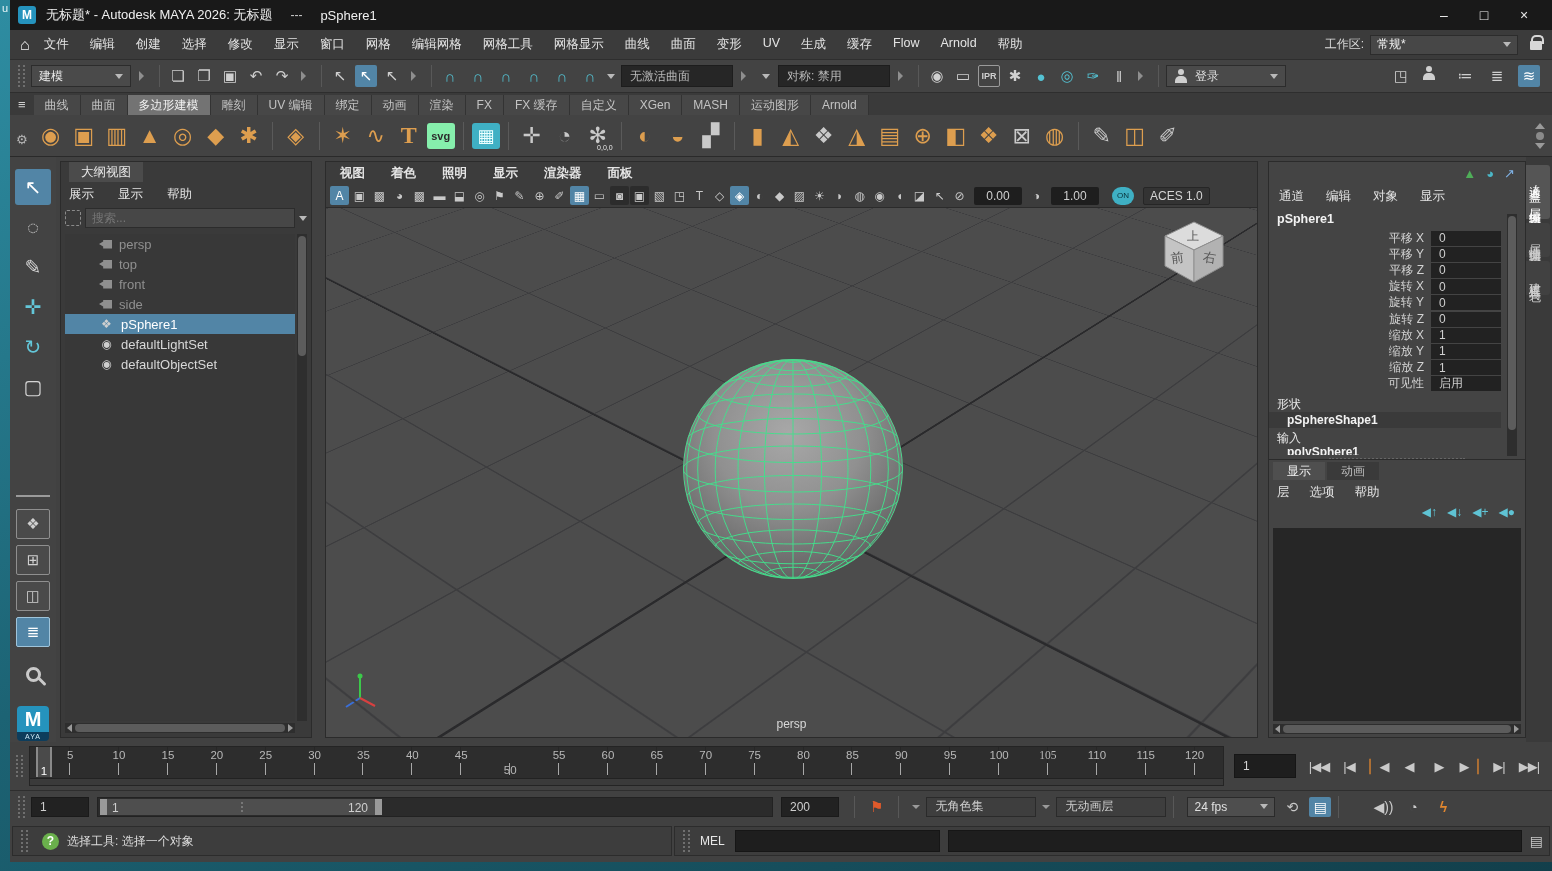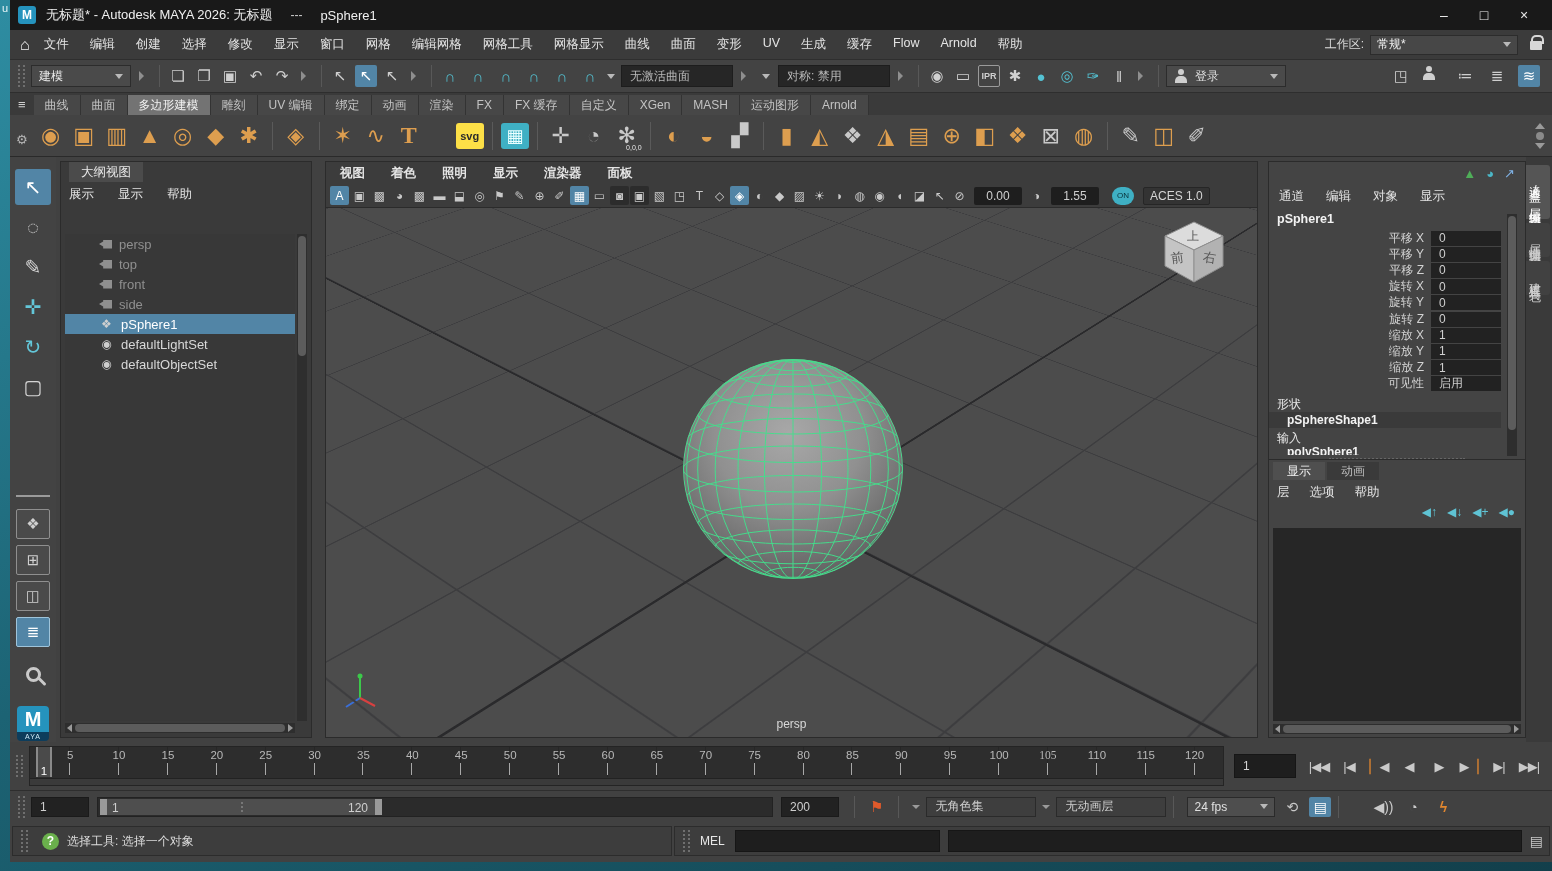--- a/index.html
+++ b/index.html
@@ -50,21 +50,21 @@
   .shelftabs { position:absolute; left:0; top:93px; right:0; height:22px; background:#3a3a3a; display:flex; align-items:flex-end; padding-left:4px; }
   .burger { color:#cfcfcf; font-size:13px; margin:0 8px 3px 4px; }
   .stab { height:20px; padding:0 11px; background:#474747; border-right:1px solid #333; color:#c3c3c3; font-size:12px; display:flex; align-items:center; }
   .stab.act { background:#737373; color:#f2f2f2; }
   .shelf { position:absolute; left:0; top:115px; right:0; height:42px; background:#434343; display:flex; align-items:center; padding:0 4px; border-bottom:1px solid #2a2a2a; }
   .gear { color:#b5b5b5; font-size:13px; margin:8px 8px 0 2px; }
   .shicons { display:flex; align-items:center; gap:3px; overflow:hidden; flex:1; }
   .shicon { width:30px; height:32px; display:flex; align-items:center; justify-content:center; font-size:22px; color:#dd9e4f; position:relative; flex:none; }
   .shicon.sep { width:1px; height:28px; background:#5a5a5a; margin:0 5px; }
   .shicon.big { font-size:24px; font-family:"Liberation Serif","DejaVu Serif",serif; font-weight:bold; }
-  .shicon.svgbox { background:#fde047; color:#2c2c2c; font-size:11px; font-weight:bold; border-radius:3px; width:28px; height:26px;margin-left:29px; }
+  .shicon.svgbox { background:#86efac; color:#2c2c2c; font-size:11px; font-weight:bold; border-radius:3px; width:28px; height:26px; }
   .shicon.tealbox { background:#3fb0c4; color:#eaffff; font-size:18px; border-radius:3px; width:28px; height:26px; }
   .shsub { position:absolute; bottom:1px; right:0; font-size:7px; color:#e8e8e8; }
   .scrollcol { width:16px; display:flex; flex-direction:column; align-items:center; gap:3px; }
   .tri-up { width:0; height:0; border-left:5px solid transparent; border-right:5px solid transparent; border-bottom:6px solid #9a9a9a; }
   .tri-dn { width:0; height:0; border-left:5px solid transparent; border-right:5px solid transparent; border-top:6px solid #9a9a9a; }
   .dotm { width:8px; height:8px; border-radius:50%; background:#8a8a8a; }
 
   
   .main { position:absolute; left:0; top:157px; right:0; height:585px; background:#414141; }
 
@@ -578,20 +578,25 @@
     </div>
 
     <div class="outliner">
       <div class="otab">大纲视图</div>
       <div class="omenus">
 
       <span class="mi">展示</span>
           <span class="mi">显示</span>
           <span class="mi">帮助</span>
         </div>
+      <div class="osearchrow">
+        <span class="osicon"></span>
+        <input class="osearch" placeholder="搜索..." style="">
+        <span class="dda"></span>
+      </div>
       <div class="olist">
 
           <div class="orow cam dim">
             <span class="oic"></span>
             <span class="olabel">persp</span>
           </div>
 
           <div class="orow cam dim">
             <span class="oic"></span>
             <span class="olabel">top</span>
@@ -673,21 +678,21 @@
             <span class="vpi">◗</span>
             <span class="vpi">◍</span>
             <span class="vpi">◉</span>
             <span class="vpi">◖</span>
             <span class="vpi">◪</span>
             <span class="vpi">↖</span>
           </div>
         <span class="vpi">⊘</span>
         <span class="vfield">0.00</span>
         <span class="vpi">◑</span>
-        <span class="vfield">1.55</span>
+        <span class="vfield">1.00</span>
         <span class="onpill">ON</span>
         <span class="aces">ACES 1.0</span>
       </div>
       <div class="canvas">
         <div class="floor"></div>
 
         <div class="spherebox">
           <svg width="240" height="240" viewBox="0 0 240 240">
             <defs>
               <radialGradient id="sg" cx="48%" cy="34%" r="75%">
@@ -904,21 +909,21 @@
           <div class="tl-tick" style="left: 31.9672%;">
             <span class="tl-num">40</span>
             <i class="tl-mark"></i>
           </div>
 
           <div class="tl-tick" style="left: 36.0656%;">
             <span class="tl-num">45</span>
             <i class="tl-mark"></i>
           </div>
 
-          <div class="tl-tick" style="left: 40.1639%;">
+          <div class="tl-tick" style="left: 40.1639%; margin-top: 15px;">
             <span class="tl-num">50</span>
             <i class="tl-mark"></i>
           </div>
 
           <div class="tl-tick" style="left: 44.2623%;">
             <span class="tl-num">55</span>
             <i class="tl-mark"></i>
           </div>
 
           <div class="tl-tick" style="left: 48.3607%;">

